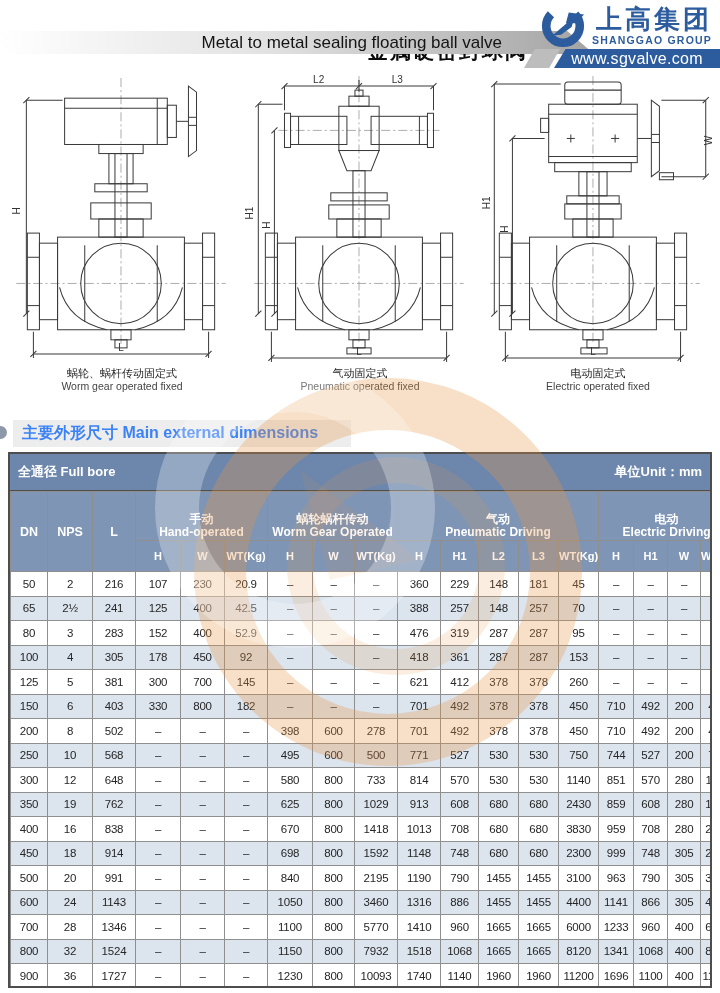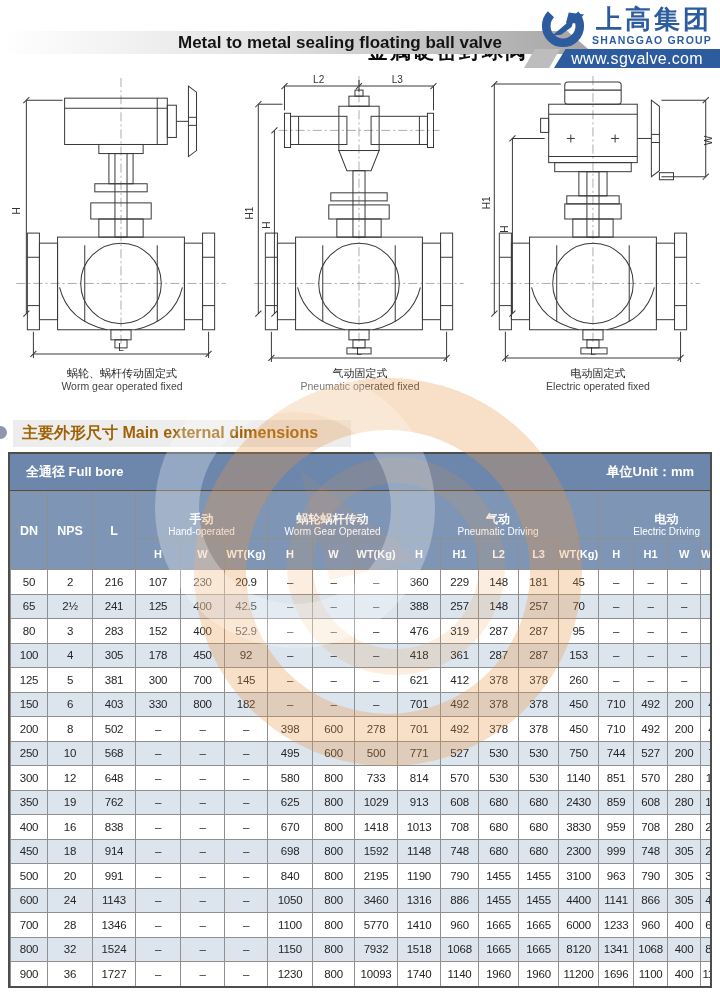--- a/index.html
+++ b/index.html
@@ -8,21 +8,21 @@
   .page{position:absolute;inset:0;background:#fff;}
 
   
   .title-zh{position:absolute;top:6px;right:192px;font-size:21px;font-weight:bold;
             color:#0a0a0a;letter-spacing:2px;white-space:nowrap;margin-top:31px;}
   .gray-band{position:absolute;top:31px;left:0;width:594px;height:23px;
              background:linear-gradient(90deg,#ffffff 0%,#e2e2e2 45%,#a3a3a3 100%);
              clip-path:polygon(0 0,95.5% 0,100% 100%,0 100%);
              display:flex;align-items:center;justify-content:flex-end;
              padding-right:92px;box-sizing:border-box;}
-  .title-en{font-size:17px;font-weight:bold;color:#141414;white-space:nowrap;}
+  .title-en{font-size:17px;font-weight:normal;color:#141414;white-space:nowrap;}
   .logo{position:absolute;top:3px;right:8px;display:flex;align-items:center;gap:6px;}
   .logo-text{display:flex;flex-direction:column;align-items:flex-end;}
   .group-zh{color:#2c5c9e;font-size:26px;font-weight:bold;letter-spacing:3px;line-height:1.05;white-space:nowrap;}
   .group-en{color:#2c5c9e;font-size:10.5px;font-weight:bold;letter-spacing:1.2px;white-space:nowrap;}
   .gray-accent{position:absolute;top:49px;right:160px;width:36px;height:19px;background:#bdbdbd;
                clip-path:polygon(30% 0,100% 0,70% 100%,0 100%);}
   .web-bar{position:absolute;top:49px;right:0;width:166px;height:19px;background:#2c5c9e;
            clip-path:polygon(7% 0,100% 0,100% 100%,0 100%);
            display:flex;align-items:center;justify-content:center;}
   .web-bar span{color:#fff;font-size:16px;letter-spacing:.3px;}
@@ -34,37 +34,37 @@
   svg.draw{width:100%;height:294px;display:block;}
   .cap-zh{font-size:11px;color:#222;line-height:1.3;}
   .cap-en{font-size:10.5px;color:#444;line-height:1.25;}
   .dline{stroke:#3a3a3a;stroke-width:1;}
   .dimtxt{font-size:10px;fill:#333;}
 
   
   .section-row{position:absolute;top:418px;left:0;right:8px;height:32px;}
   .bullet{position:absolute;left:-6px;top:8px;width:13px;height:13px;background:#8d99ab;border-radius:50%;}
   .title-hl{position:absolute;left:13px;top:2px;width:338px;height:27px;background:#e8e8e8;opacity:.8;}
-  .sec-title{position:absolute;left:22px;top:5px;font-size:16px;font-weight:bold;color:#a16207;white-space:nowrap;}
+  .sec-title{position:absolute;left:22px;top:5px;font-size:16px;font-weight:bold;color:#3b82f6;white-space:nowrap;}
   .pn-note{position:absolute;right:0;top:12px;font-size:12.5px;color:#1d1d1d;white-space:nowrap;}
 
   
   .table-wrap{position:absolute;left:8px;right:8px;top:452px;bottom:5px;
               border:2px solid #4d4d4d;background:#fff;overflow:hidden;}
   .tbar{height:36px;background:#6d87ac;color:#fff;display:flex;align-items:center;
-        justify-content:space-between;padding:0 16px;font-size:13px;font-weight:bold;
+        justify-content:space-between;padding:0 8px;font-size:13px;font-weight:bold;
         border-bottom:1px solid #4d4d4d;gap:20px;}
   table{width:100%;border-collapse:collapse;table-layout:fixed;}
   th,td{border:1px solid #8f8f8f;text-align:center;vertical-align:middle;
         overflow:hidden;padding:0;white-space:nowrap;}
   thead th{background:#7e95b5;color:#fff;font-weight:bold;}
   thead tr.grp th{height:46px;font-size:12.5px;}
   thead tr.sub th{height:30px;font-size:11px;}
   .g-zh{font-size:12px;font-weight:bold;line-height:1.2;margin-top:20px;}
-  .g-en{font-size:10px;font-weight:normal;line-height:1.15;}
+  .g-en{font-size:12px;font-weight:bold;line-height:1.15;}
   tbody td{font-size:11.5px;color:#262626;height:23.5px;letter-spacing:-0.2px;}
   tbody tr.alt td{background:#dce4ee;}
 
   
   .wm{position:absolute;inset:0;pointer-events:none;z-index:6;}
 </style>
 </head>
 <body>
 
 <div class="page">

